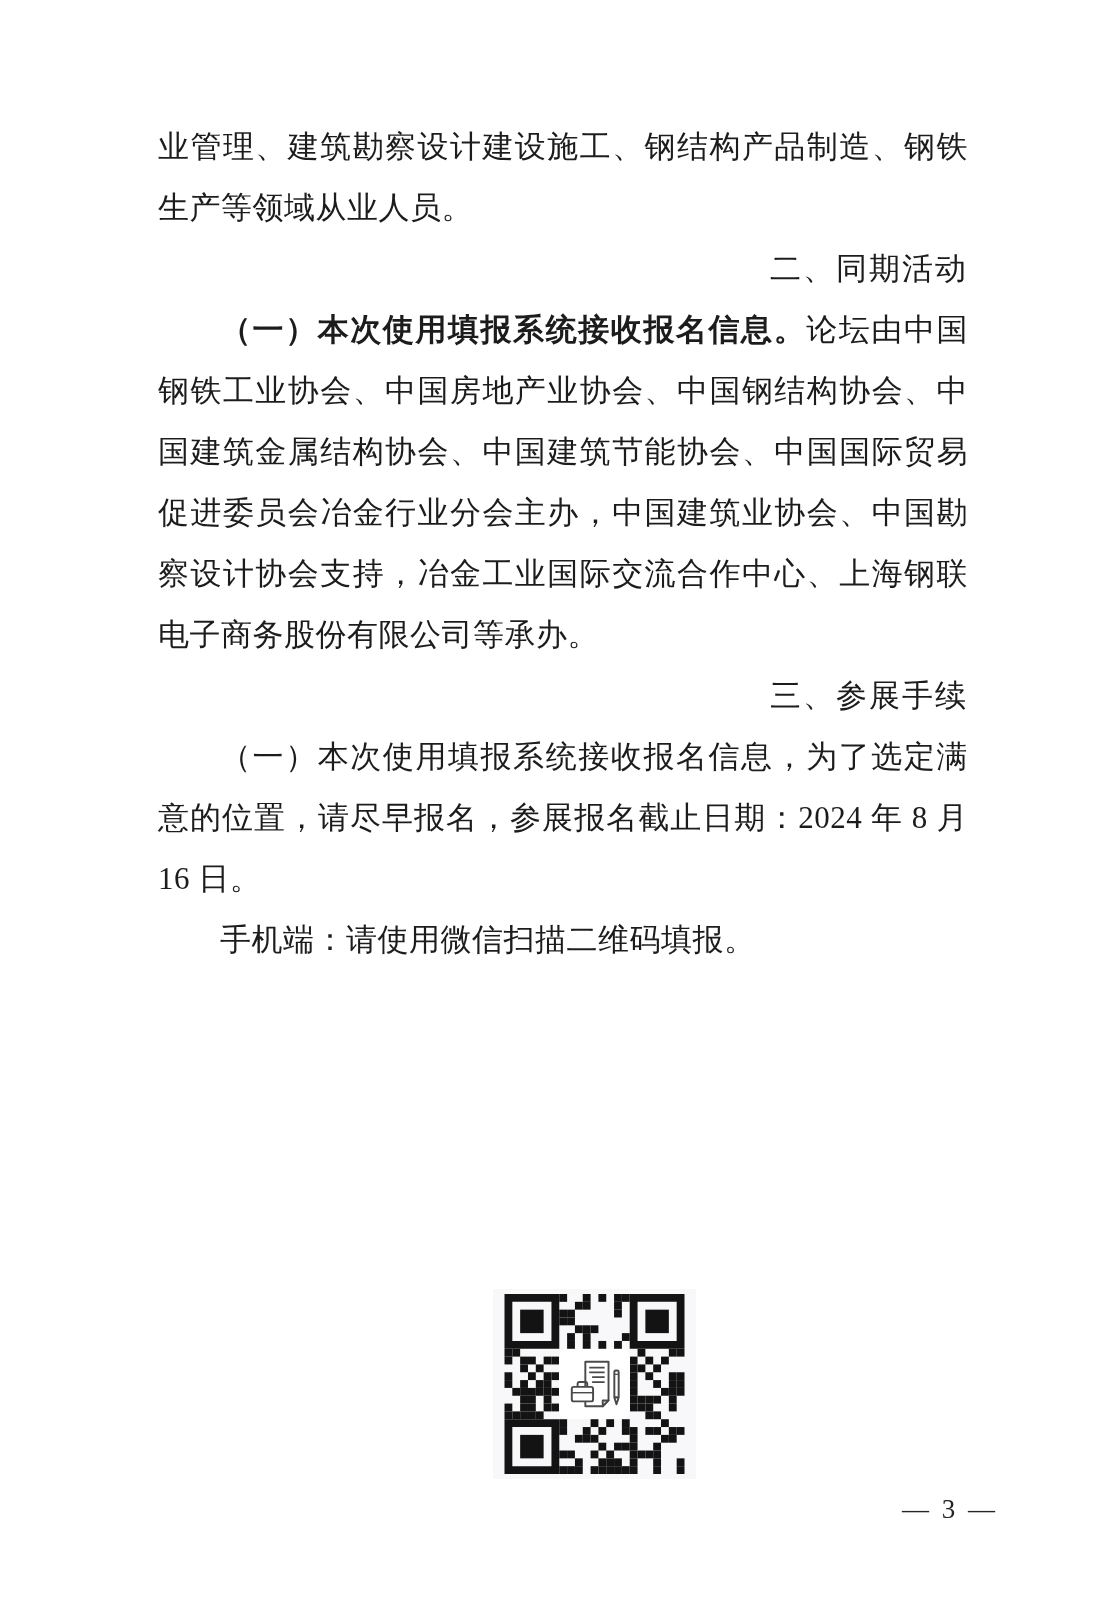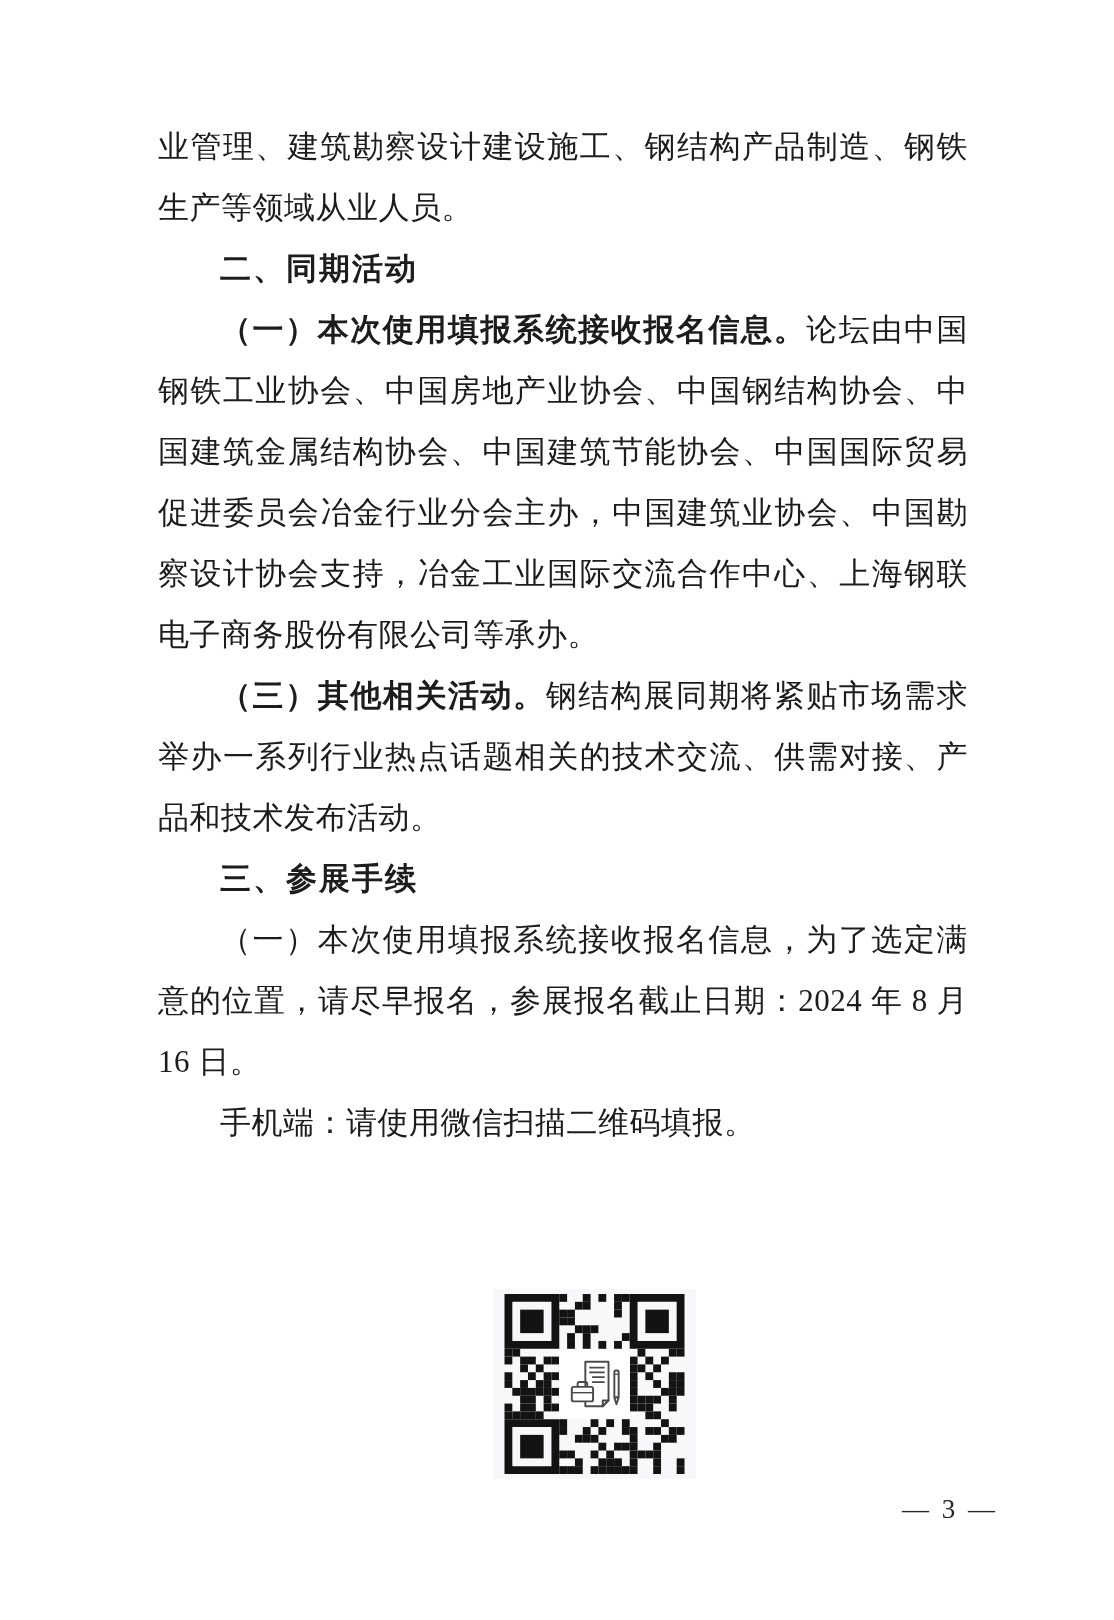--- a/index.html
+++ b/index.html
@@ -29,22 +29,22 @@
     letter-spacing: 0.5px;
   }
   .text-col p {
     margin: 0;
     text-indent: 2em;
   }
   p.no-indent {
     text-indent: 0;
   }
   p.heading {
-    font-weight: 700;
-    text-align: left;
+    font-weight: 400;
+    text-align: right;
     font-family: "Liberation Sans", "DejaVu Sans", sans-serif;
     letter-spacing: 2px;
   }
   .lead {
     font-weight: 700;
     font-family: "Liberation Sans", "DejaVu Sans", sans-serif;
   }
   .qr-wrap {
     position: absolute;
     left: 493px;
@@ -94,21 +94,20 @@
 <div class="page">
 
   <div class="text-col">
     <p class="no-indent">业管理、建筑勘察设计建设施工、钢结构产品制造、钢铁生产等领域从业人员。</p>
 
     <p class="heading">二、同期活动</p>
 
     <p><span class="lead">（一）本次使用填报系统接收报名信息。</span><span>论坛由中国钢铁工业协会、中国房地产业协会、中国钢结构协会、中国建筑金属结构协会、中国建筑节能协会、中国国际贸易促进委员会冶金行业分会主办，中国建筑业协会、中国勘察设计协会支持，冶金工业国际交流合作中心、上海钢联电子商务股份有限公司等承办。</span></p>
 
 
-    <p><span class="lead">（三）其他相关活动。</span><span>钢结构展同期将紧贴市场需求举办一系列行业热点话题相关的技术交流、供需对接、产品和技术发布活动。</span></p>
 
     <p class="heading">三、参展手续</p>
 
     <p>（一）本次使用填报系统接收报名信息，为了选定满意的位置，请尽早报名，参展报名截止日期：2024 年 8 月 16 日。</p>
 
     <p>手机端：请使用微信扫描二维码填报。</p>
   </div>
 
   <div class="qr-wrap">
     <svg id="qr-svg" class="qr-svg" viewBox="0 0 184 184" xmlns="http://www.w3.org/2000/svg">

